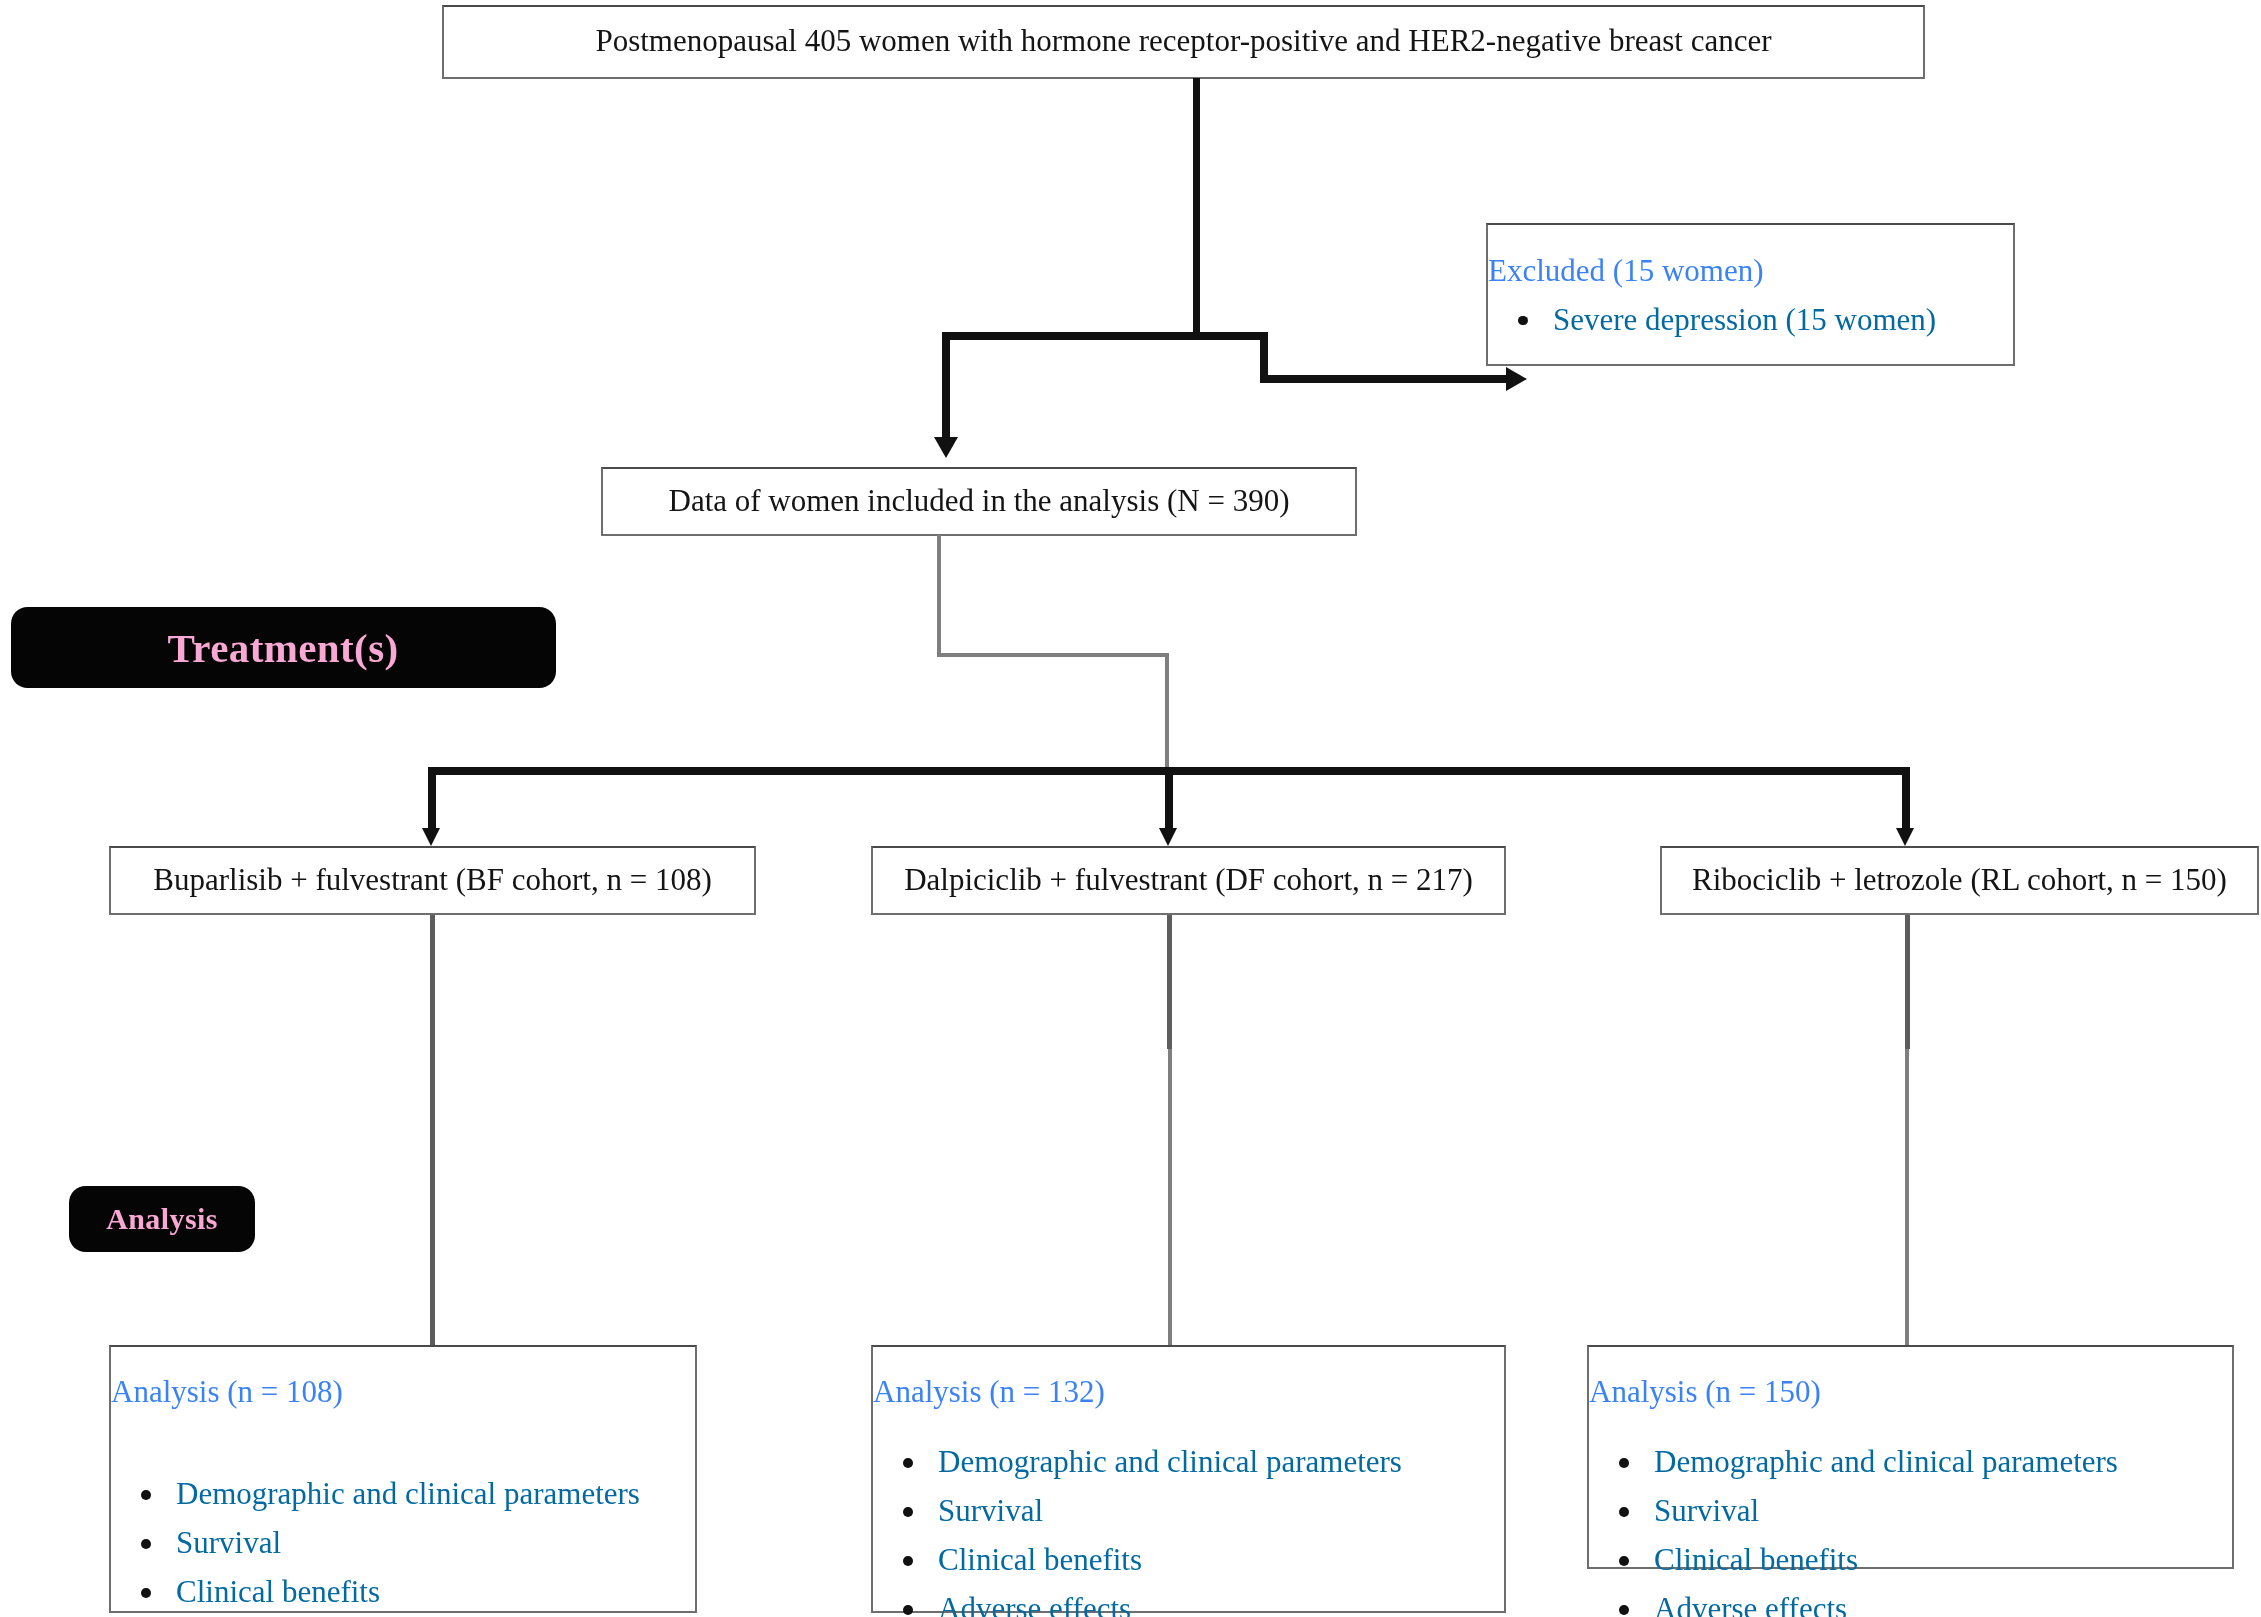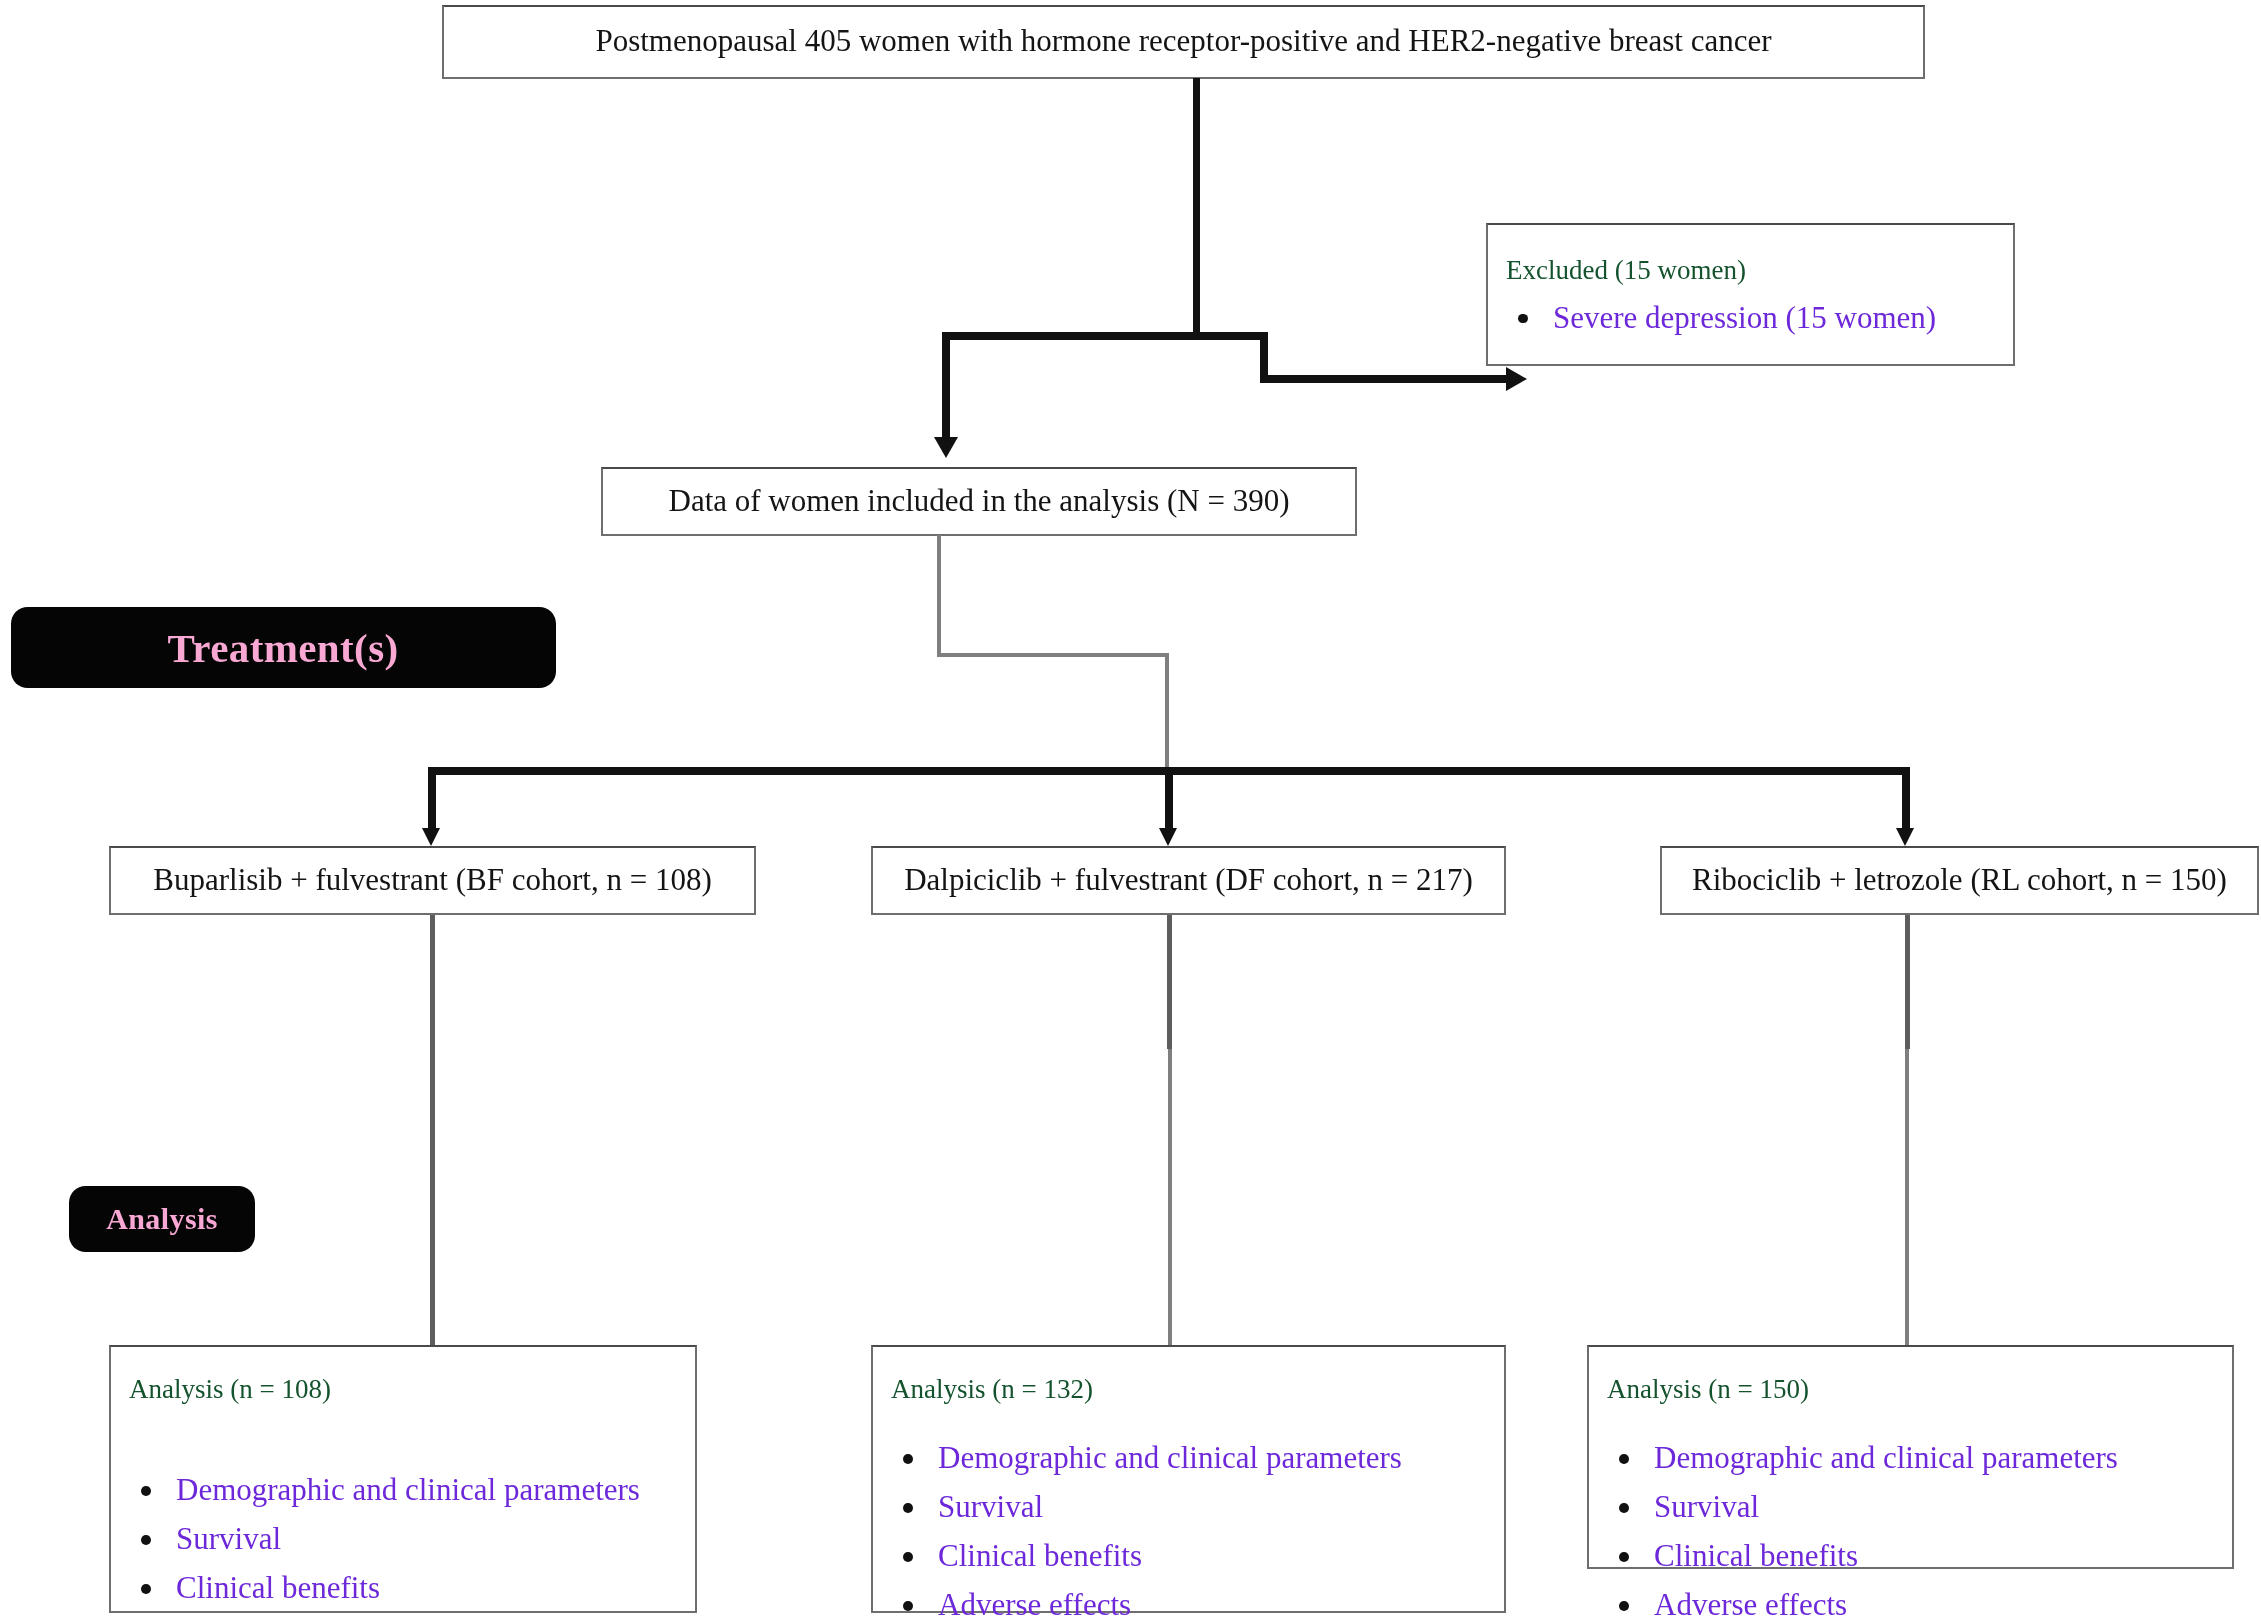--- a/index.html
+++ b/index.html
@@ -41,42 +41,41 @@
   
   ul.blist {
     margin: 0;
     padding: 0 0 0 65px;
     list-style: none;
   }
   ul.blist li {
     position: relative;
     font-size: 31px;
     line-height: 1.0;
-    color: #6d28d9;
+    color: #0369a1;
     margin: 0 2px 18px 0;
     white-space: nowrap;
   }
   ul.blist li:last-child { margin-bottom: 0; }
   ul.blist li::before {
     content: "";
     position: absolute;
     left: -35px;
     top: 12px;
     width: 9.8px;
     height: 9.8px;
     border-radius: 50%;
     background: #111111;
   }
 
   
   .excl-head {
-    font-size: 27px;
+    font-size: 31px;
     line-height: 1.0;
-    color: #14532d;
-    padding-left: 18px;
+    color: #3b82f6;
     margin-bottom: 18px;
     white-space: nowrap;
   }
   .excl-list { padding-left: 75px; }
   .excl-list li::before { left: -38px; top: 11.3px; }
 
   
   .pill {
     position: absolute;
     box-sizing: border-box;

